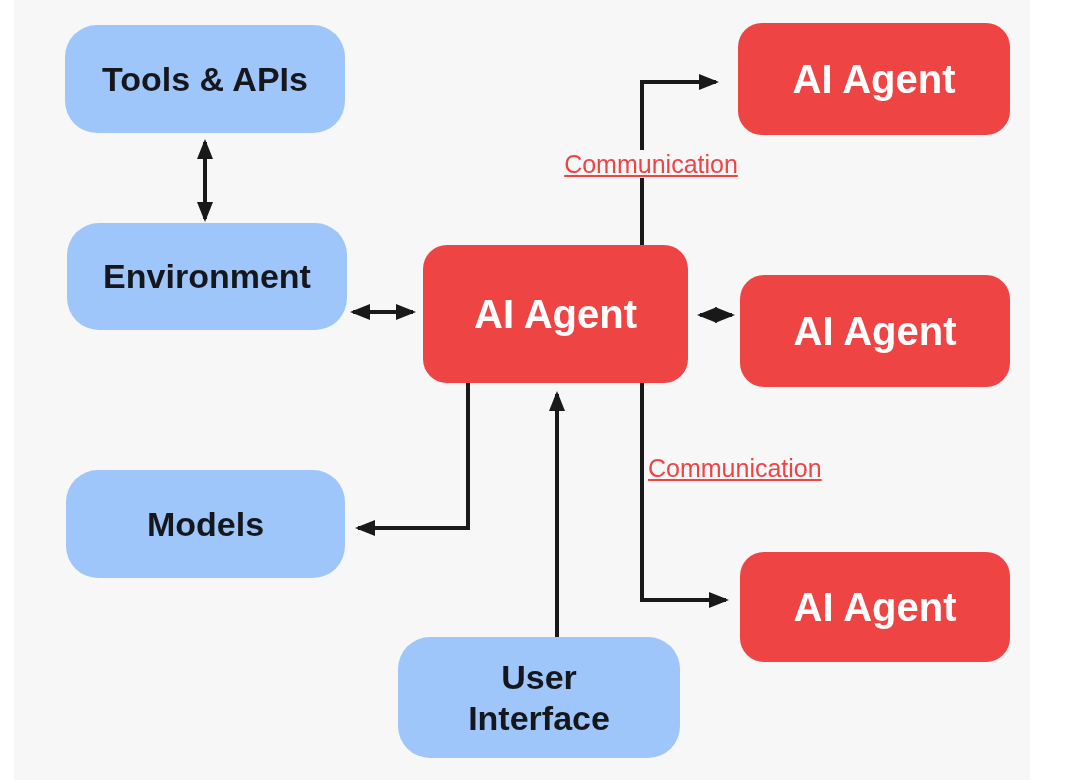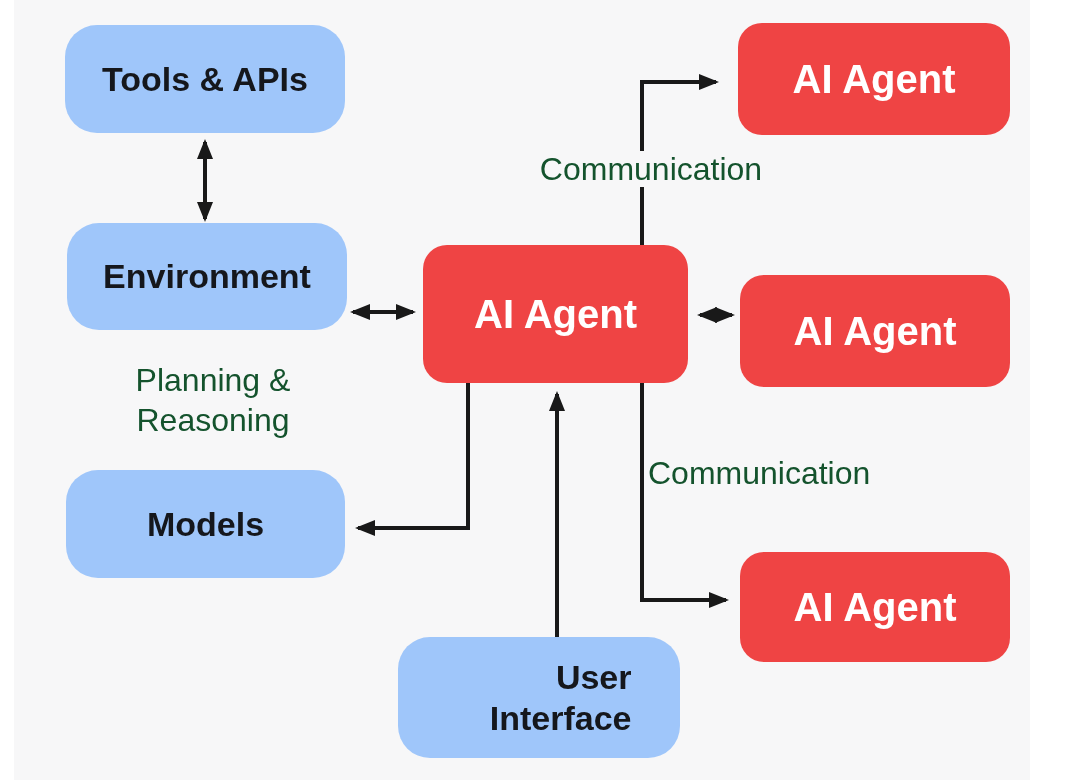--- a/index.html
+++ b/index.html
@@ -33,46 +33,47 @@
     stroke: #191919;
     stroke-width: 4;
     fill: none;
   }
   .node {
     position: absolute;
     z-index: 2;
     display: flex;
     align-items: center;
     justify-content: center;
-    text-align: right;
+    text-align: center;
     box-sizing: border-box;
   }
   .box-light {
     background: #9fc6fa;
     border-radius: 32px;
     color: #15171c;
     font-size: 34px;
     font-weight: 700;
     line-height: 1.18;
   }
   .box-dark {
     background: #ef4444;
     border-radius: 24px;
     color: #ffffff;
     font-size: 40px;
     font-weight: 700;
   }
   .free-label {
     position: absolute;
     z-index: 3;
-    color: #14532d;
-    font-size: 32px;
+    color: #ef4444;
+    font-size: 25px;
     font-weight: 400;
     line-height: 1.25;
     text-align: center;
+    text-decoration: underline;
   }
   .free-label .cutout {
     background: #f7f7f8;
     padding: 0 8px;
   }
   
   #n-tools       { left: 65px;  top: 25px;  width: 280px; height: 108px; }
   #n-environment { left: 67px;  top: 223px; width: 280px; height: 107px; }
   #n-models      { left: 66px;  top: 470px; width: 279px; height: 108px; }
   #n-ui          { left: 398px; top: 637px; width: 282px; height: 121px; }
@@ -131,23 +132,20 @@
   </div>
 
   <div class="node box-dark" id="n-agent-middle">
     <span>AI Agent</span>
   </div>
 
   <div class="node box-dark" id="n-agent-bottom">
     <span>AI Agent</span>
   </div>
 
-  <div class="free-label" id="l-planning">
-    <span>Planning &amp; Reasoning</span>
-  </div>
 
   <div class="free-label" id="l-comm-top">
     <span class="cutout">Communication</span>
   </div>
 
   <div class="free-label" id="l-comm-bottom">
     <span>Communication</span>
   </div>
 </div>
 

